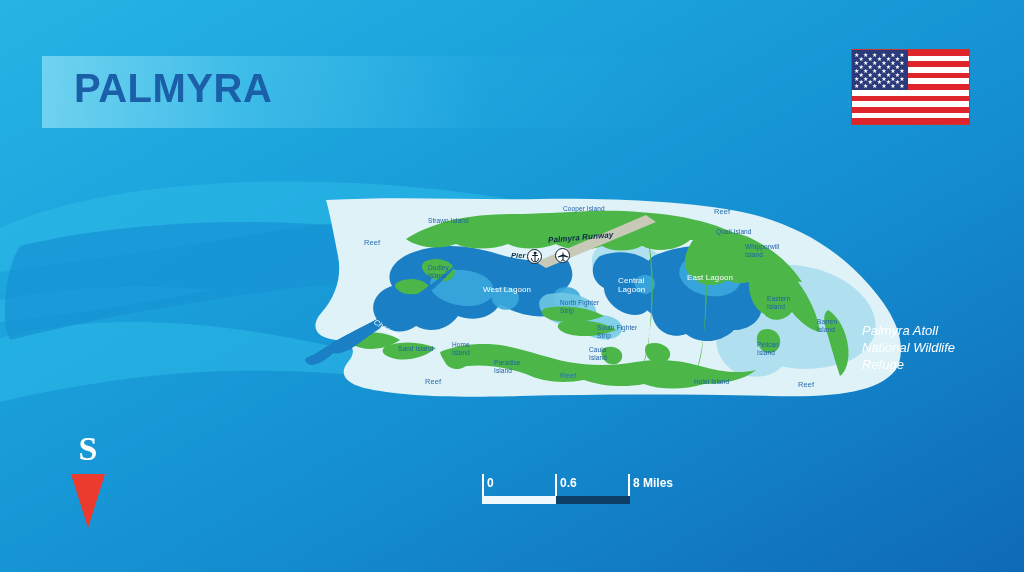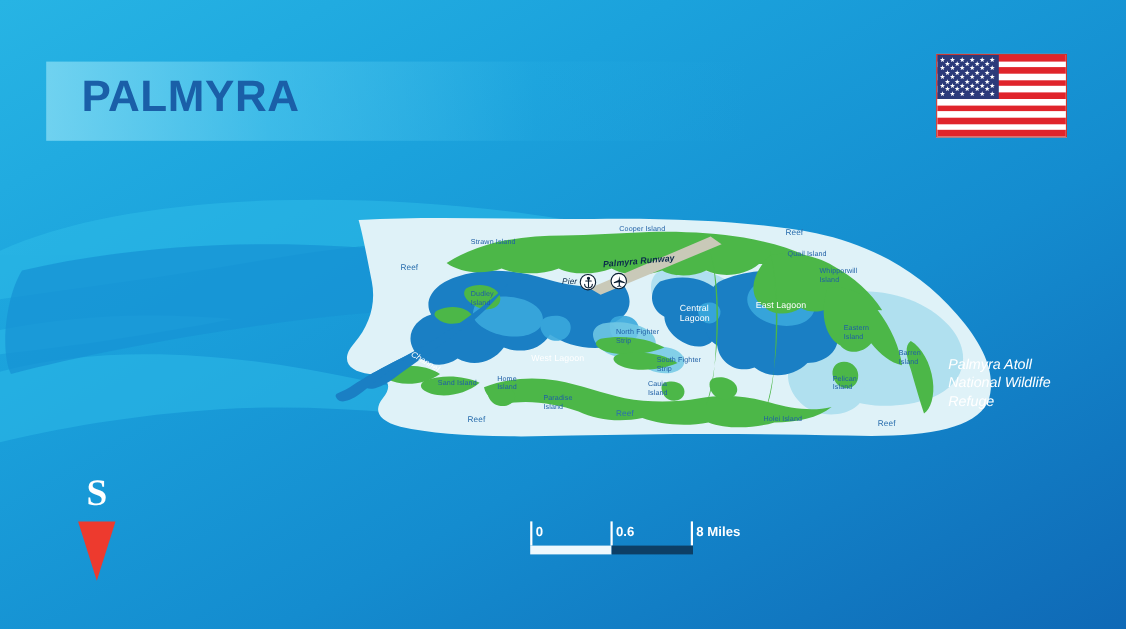--- a/index.html
+++ b/index.html
@@ -106,21 +106,21 @@
     color: #1f5fa5;
     font-size: 6.5px;
     font-family: "Liberation Sans", sans-serif;
     white-space: nowrap;
     line-height: 1.18;
     letter-spacing: 0.1px;
   }
   .mlabel.lagoon { color: #ffffff; font-size: 8px; }
   .mlabel.reef { color: #2b6fae; font-size: 7.5px; text-align: right; }
   .mlabel.runway { color:#0b2b4a; font-weight:bold; font-style:italic; font-size:8px; transform: rotate(-5deg); }
-  .mlabel.pier { color:#0b2b4a; font-weight:normal; font-style:italic; font-size:7.5px;text-align:center; }
+  .mlabel.pier { color:#0b2b4a; font-weight:bold; font-style:italic; font-size:7.5px;text-align:center; }
   .mlabel.channel { color:#ffffff; font-size:7.5px; font-style:italic; transform: rotate(31deg); }
   .refuge {
     position: absolute;
     left: 862px; top: 322px;
     color: #ffffff;
     font-style: italic;
     font-size: 13px;
     line-height: 1.32;
     font-family: "Liberation Sans", sans-serif;
     white-space: pre-line;
@@ -363,21 +363,21 @@
       <div class="mlabel " style="left: 745px; top: 243px;">Whipporwill<br>Island</div>
       <div class="mlabel " style="left: 428px; top: 264px;">Dudley<br>Island</div>
       <div class="mlabel " style="left: 398px; top: 345px;">Sand Island</div>
       <div class="mlabel " style="left: 452px; top: 341px;">Home<br>Island</div>
       <div class="mlabel " style="left: 494px; top: 359px;">Paradise<br>Island</div>
       <div class="mlabel " style="left: 589px; top: 346px;">Cauia<br>Island</div>
       <div class="mlabel " style="left: 694px; top: 378px;">Holei Island</div>
       <div class="mlabel " style="left: 757px; top: 341px;">Pelican<br>Island</div>
       <div class="mlabel " style="left: 767px; top: 295px;">Eastern<br>Island</div>
       <div class="mlabel " style="left: 817px; top: 318px;">Barren<br>Island</div>
-      <div class="mlabel lagoon" style="left: 483px; top: 285px; margin-top: 36px;">West Lagoon</div>
+      <div class="mlabel lagoon" style="left: 483px; top: 285px;">West Lagoon</div>
       <div class="mlabel lagoon" style="left: 618px; top: 276px;">Central<br>Lagoon</div>
       <div class="mlabel lagoon" style="left: 687px; top: 273px;">East Lagoon</div>
       <div class="mlabel " style="left: 560px; top: 299px;">North Fighter<br>Strip</div>
       <div class="mlabel " style="left: 597px; top: 324px;">South Fighter<br>Strip</div>
       <div class="mlabel reef" style="left: 364px; top: 239px;">Reef</div>
       <div class="mlabel reef" style="left: 714px; top: 208px;">Reef</div>
       <div class="mlabel reef" style="left: 425px; top: 378px;">Reef</div>
       <div class="mlabel reef" style="left: 560px; top: 372px;">Reef</div>
       <div class="mlabel reef" style="left: 798px; top: 381px;">Reef</div>
       <div class="mlabel runway" style="left: 548px; top: 233px;">Palmyra Runway</div>

